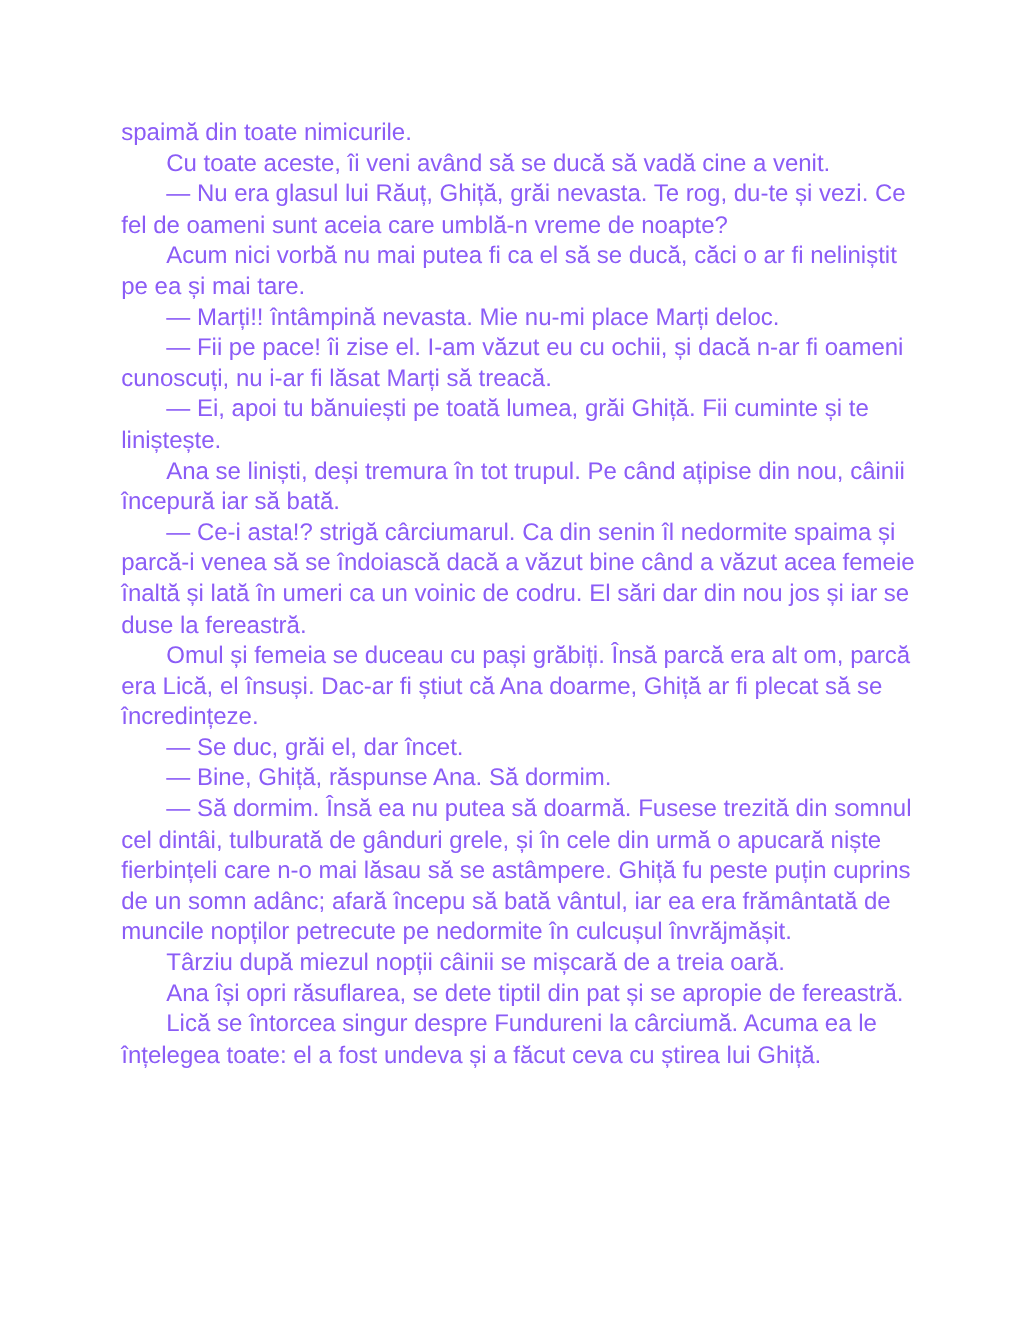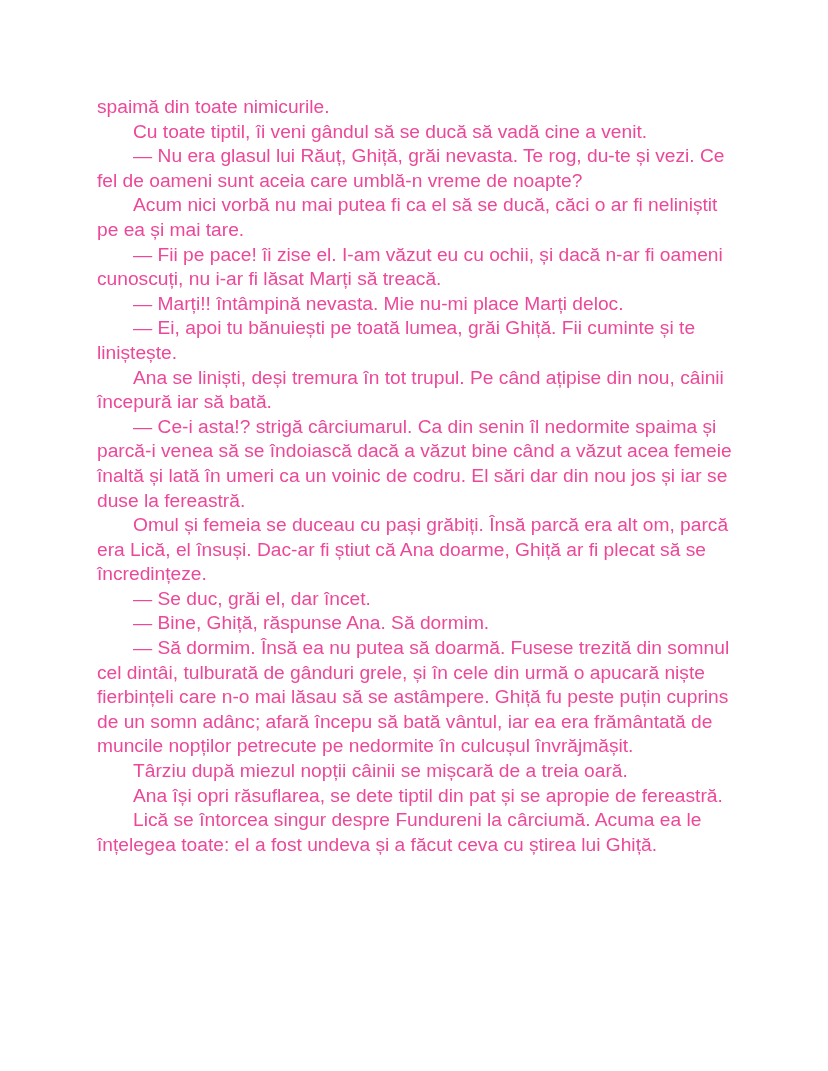--- a/index.html
+++ b/index.html
@@ -5,35 +5,35 @@
   html, body { margin: 0; padding: 0; background: #ffffff; }
   body { width: 828px; height: 1071px; position: relative; overflow: hidden; }
   .page {
     position: absolute;
     left: 97px;
     top: 95px;
     width: 640px;
     font-family: "Liberation Sans", sans-serif;
     font-size: 19.2px;
     line-height: 24.6px;
-    color: #ec4899;
+    color: #8b5cf6;
   }
   .page p { margin: 0; padding: 0; }
   .page p.indent { text-indent: 36px; }
 </style>
 </head>
 <body>
 
 <div class="page">
   <p class="">spaimă din toate nimicurile.</p>
-  <p class="indent">Cu toate tiptil, îi veni gândul să se ducă să vadă cine a venit.</p>
+  <p class="indent">Cu toate aceste, îi veni având să se ducă să vadă cine a venit.</p>
   <p class="indent">— Nu era glasul lui Răuț, Ghiță, grăi nevasta. Te rog, du-te și vezi. Ce fel de oameni sunt aceia care umblă-n vreme de noapte?</p>
   <p class="indent">Acum nici vorbă nu mai putea fi ca el să se ducă, căci o ar fi neliniștit pe ea și mai tare.</p>
+  <p class="indent">— Marți!! întâmpină nevasta. Mie nu-mi place Marți deloc.</p>
   <p class="indent">— Fii pe pace! îi zise el. I-am văzut eu cu ochii, și dacă n-ar fi oameni cunoscuți, nu i-ar fi lăsat Marți să treacă.</p>
-  <p class="indent">— Marți!! întâmpină nevasta. Mie nu-mi place Marți deloc.</p>
   <p class="indent">— Ei, apoi tu bănuiești pe toată lumea, grăi Ghiță. Fii cuminte și te liniștește.</p>
   <p class="indent">Ana se liniști, deși tremura în tot trupul. Pe când ațipise din nou, câinii începură iar să bată.</p>
   <p class="indent">— Ce-i asta!? strigă cârciumarul. Ca din senin îl nedormite spaima și parcă-i venea să se îndoiască dacă a văzut bine când a văzut acea femeie înaltă și lată în umeri ca un voinic de codru. El sări dar din nou jos și iar se duse la fereastră.</p>
   <p class="indent">Omul și femeia se duceau cu pași grăbiți. Însă parcă era alt om, parcă era Lică, el însuși. Dac-ar fi știut că Ana doarme, Ghiță ar fi plecat să se încredințeze.</p>
   <p class="indent">— Se duc, grăi el, dar încet.</p>
   <p class="indent">— Bine, Ghiță, răspunse Ana. Să dormim.</p>
   <p class="indent">— Să dormim. Însă ea nu putea să doarmă. Fusese trezită din somnul cel dintâi, tulburată de gânduri grele, și în cele din urmă o apucară niște fierbințeli care n-o mai lăsau să se astâmpere. Ghiță fu peste puțin cuprins de un somn adânc; afară începu să bată vântul, iar ea era frământată de muncile nopților petrecute pe nedormite în culcușul învrăjmășit.</p>
   <p class="indent">Târziu după miezul nopții câinii se mișcară de a treia oară.</p>
   <p class="indent">Ana își opri răsuflarea, se dete tiptil din pat și se apropie de fereastră.</p>
   <p class="indent">Lică se întorcea singur despre Fundureni la cârciumă. Acuma ea le înțelegea toate: el a fost undeva și a făcut ceva cu știrea lui Ghiță.</p>

